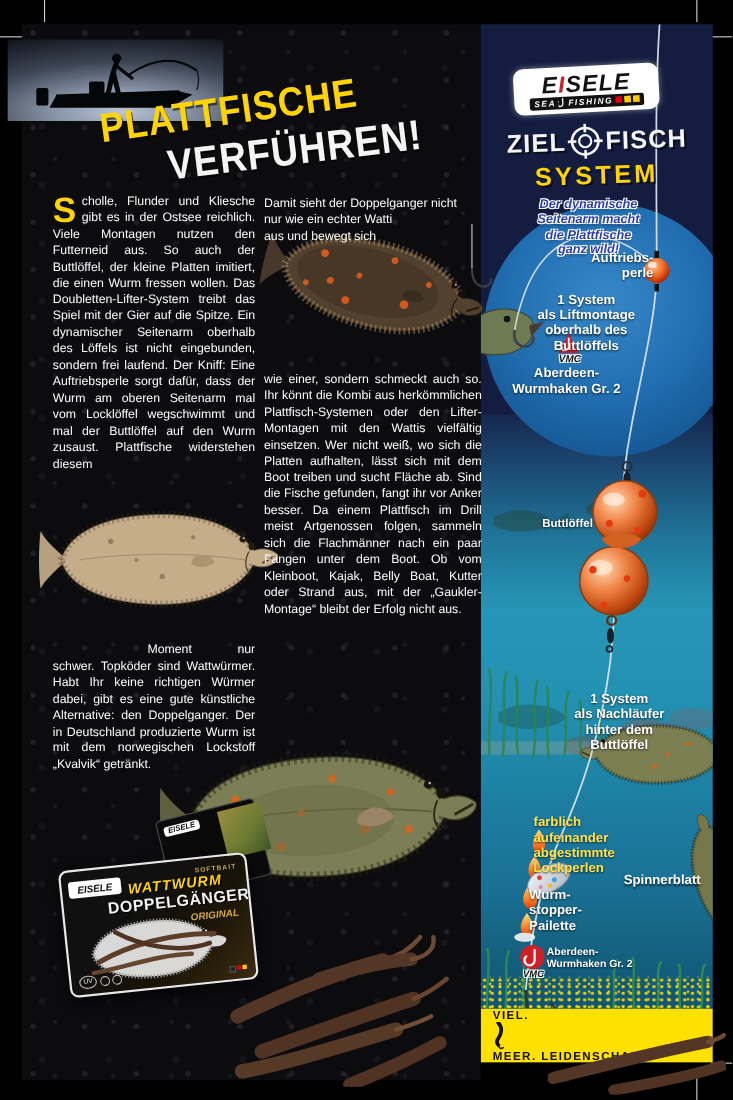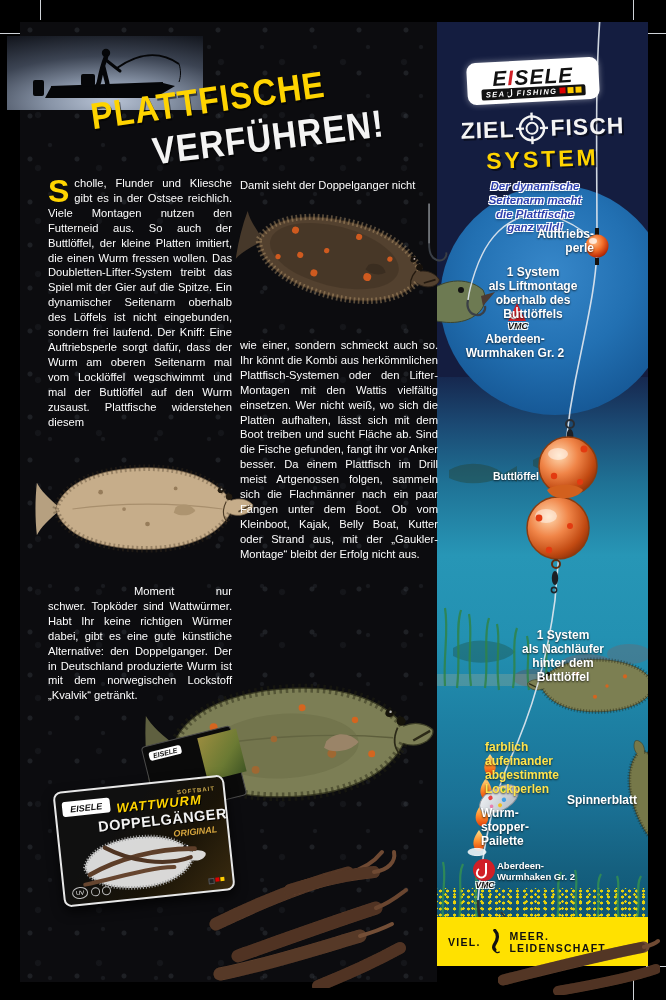--- a/index.html
+++ b/index.html
@@ -69,22 +69,22 @@
     background:linear-gradient(#16284f 0%,#1b4a74 9%,#1f7396 20%,#2796b6 33%,
       #2391b2 48%,#1d80a3 64%,#1a7195 79%,#15607f 91%,#0f5574 100%);}
   .big-circle{position:absolute;left:3px;top:163px;width:230px;height:230px;border-radius:50%;
     background:radial-gradient(circle at 48% 38%, #3787c9 0%, #2270b2 45%, #175a98 75%, #124a82 100%);}
   .dots-strip{position:absolute;left:0;top:866px;width:211px;height:30px;opacity:.9;
     background-image:radial-gradient(circle, #ffdf00 1.2px, transparent 1.8px),
                      radial-gradient(circle, #ffdf00 1px, transparent 1.5px);
     background-size:7px 6px,9px 7px;background-position:0 0,4px 3px;}
   .band{position:absolute;left:0;top:895px;width:211px;height:49px;background:#ffe100;
     display:flex;align-items:center;z-index:8;}
-  .band .slogan{display:flex;align-items:center;gap:9px;margin-left:11px;color:#101010;
-    font-size:10.5px;font-weight:bold;letter-spacing:1.3px;}
+  .band .slogan{display:flex;gap:0;margin-left:11px;color:#101010;
+    font-size:10.5px;font-weight:bold;letter-spacing:1.3px;flex-direction:column;}
 
   .brand-pill{position:absolute;left:30px;top:38px;width:132px;height:42px;background:#fff;
     border-radius:9px;transform:rotate(-3deg);z-index:6;box-shadow:0 0 6px rgba(255,255,255,.45);
     display:flex;flex-direction:column;align-items:center;justify-content:center;padding-top:2px;box-sizing:border-box;}
   .brand-name{font-size:21px;font-weight:bold;font-style:italic;color:#111;letter-spacing:1px;line-height:19px;}
   .brand-name .redI{color:#d01f26;}
   .brand-sub{margin-top:1px;background:#111;border-radius:2px;color:#fff;display:flex;align-items:center;
     gap:2px;font-size:7.5px;font-weight:bold;font-style:italic;letter-spacing:1.5px;padding:1px 4px;}
   .brand-sub i{display:block;width:6px;height:6px;}
 
@@ -139,20 +139,21 @@
 
   <div class="title1">PLATTFISCHE</div>
   <div class="title2">VERFÜHREN!</div>
 
   <div class="body-txt" style="left:48px;top:176px;width:184px;">
     <span class="dropcap">S</span><span>cholle, Flunder und Kliesche gibt es in der Ostsee reichlich. Viele Montagen nutzen den Futterneid aus. So auch der Buttlöffel, der kleine Platten imitiert, die einen Wurm fressen wollen. Das Doubletten-Lifter-System treibt das Spiel mit der Gier auf die Spitze. Ein dynamischer Seitenarm oberhalb des Löffels ist nicht eingebunden, sondern frei laufend. Der Kniff: Eine Auftriebsperle sorgt dafür, dass der Wurm am oberen Seitenarm mal vom Locklöffel wegschwimmt und mal der Buttlöffel auf den Wurm zusaust. Plattfische widerstehen diesem</span>
   </div>
   <div class="body-txt" style="left:48px;top:584px;width:184px;text-indent:86px;">Moment nur schwer. Topköder sind Wattwürmer. Habt Ihr keine richtigen Würmer dabei, gibt es eine gute künstliche Alternative: den Doppelganger. Der in Deutschland produzierte Wurm ist mit dem norwegischen Lockstoff „Kvalvik“ getränkt.</div>
 
   <div class="body-txt" style="left:240px;top:178px;width:198px;">Damit sieht der Doppelganger nicht</div>
+  <div class="body-txt" style="left:240px;top:193px;width:118px;text-align:left;">nur wie ein echter Watti aus und bewegt sich</div>
   <div class="body-txt" style="left:240px;top:338px;width:198px;">wie einer, sondern schmeckt auch so. Ihr könnt die Kombi aus herkömmlichen Plattfisch-Systemen oder den Lifter-Montagen mit den Wattis vielfältig einsetzen. Wer nicht weiß, wo sich die Platten aufhalten, lässt sich mit dem Boot treiben und sucht Fläche ab. Sind die Fische gefunden, fangt ihr vor Anker besser. Da einem Plattfisch im Drill meist Artgenossen folgen, sammeln sich die Flachmänner nach ein paar Fängen unter dem Boot. Ob vom Kleinboot, Kajak, Belly Boat, Kutter oder Strand aus, mit der „Gaukler-Montage“ bleibt der Erfolg nicht aus.</div>
 
   <svg class="fish" style="left:232px;top:188px;" width="220" height="165" viewBox="0 0 230 160">
     <g transform="translate(4,24) rotate(14 115 50) scale(0.92)">
       <path d="M28,50 C14,38 6,30 2,22 C0,40 0,60 2,78 C6,70 14,62 28,50 Z" fill="#46382a"></path>
       <path d="M22,50 C30,22 68,6 120,6 C166,6 196,22 209,41 C216,38 226,39 232,45 C233,48 231,51 227,54 C220,58 213,57 208,55 C196,77 165,93 119,93 C67,93 29,77 22,50 Z" fill="#53412f" stroke="#2c2118" stroke-width="1"></path>
       <path d="M22,50 C30,22 68,6 120,6 C166,6 196,22 209,41 M208,55 C196,77 165,93 119,93 C67,93 29,77 22,50" fill="none" stroke="rgba(205,170,120,.4)" stroke-width="7" stroke-dasharray="2 3"></path>
       <ellipse cx="110" cy="48" rx="75" ry="34" fill="#3a2d20" opacity=".45"></ellipse>
       <circle cx="60" cy="30" r="4" fill="#cf5a1f"></circle>
         <circle cx="92" cy="72" r="4" fill="#cf5a1f"></circle>

